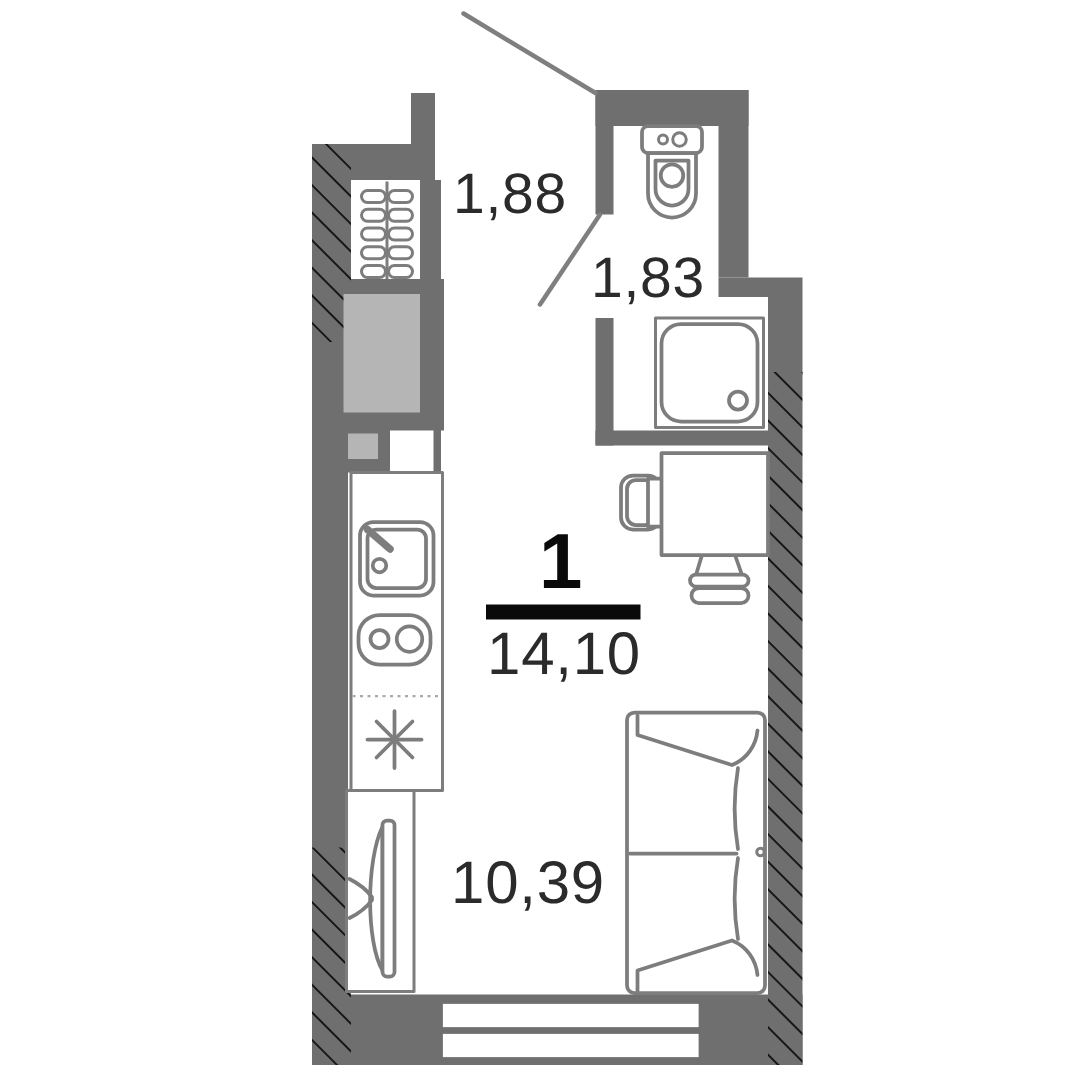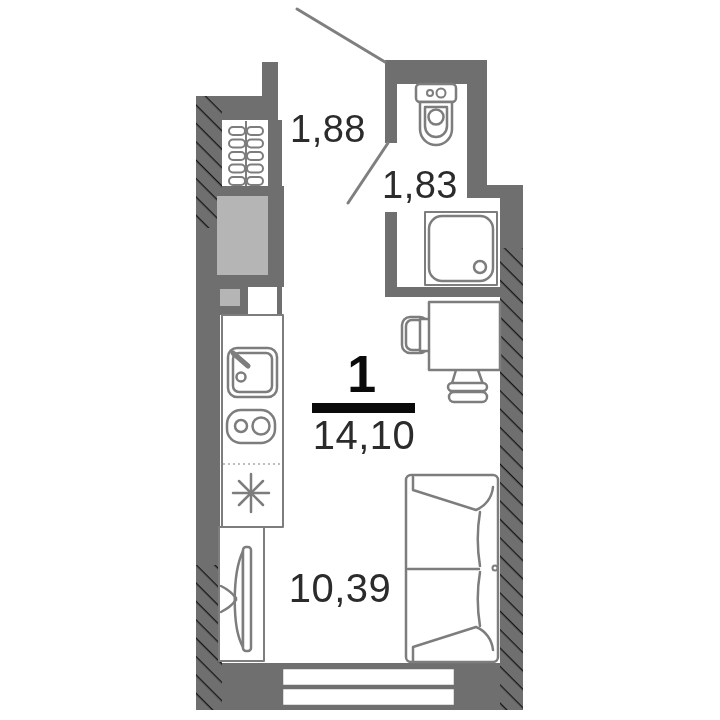--- a/index.html
+++ b/index.html
@@ -1,20 +1,20 @@
 <!DOCTYPE html>
 <html style="--wall: #6f6f6f; --shaft: #b5b5b5; --fixture: #7d7d7d; --hatch_line: #161616; --text: #2b2b2b; --accent: #0a0a0a; --door: #7f7f7f; --bg: #ffffff;"><head>
 <meta charset="utf-8">
 <style>
   :root{
     --wall:#6f6f6f; --shaft:#b5b5b5; --fixture:#7d7d7d; --hatch_line:#161616;
     --text:#2b2b2b; --accent:#0a0a0a; --door:#7f7f7f; --bg:#ffffff;
   }
   html,body{margin:0;padding:0;width:720px;height:720px;background:var(--bg);overflow:hidden;}
-  .canvas{width:688px;height:720px;position:relative;}
+  .canvas{width:688px;height:720px;position:relative;padding-left:12px;}
   svg{display:block;}
   .wall{fill:var(--wall);}
   .hatch{fill:url(#hatchPat);}
   .shaft{fill:var(--shaft);}
   .fix{fill:#fff;stroke:var(--fixture);stroke-width:2.5;stroke-linejoin:round;stroke-linecap:round;}
   .fixline{fill:none;stroke:var(--fixture);stroke-width:2.5;stroke-linejoin:round;stroke-linecap:round;}
   .fixthin{fill:#fff;stroke:var(--fixture);stroke-width:2;stroke-linejoin:round;stroke-linecap:round;}
   .door{stroke:var(--door);stroke-width:3;fill:none;stroke-linecap:round;}
   .win{fill:#fff;stroke:var(--wall);stroke-width:2.5;}
   .lbl{font-family:"Liberation Sans", sans-serif; fill:var(--text); letter-spacing:0.5px;}

